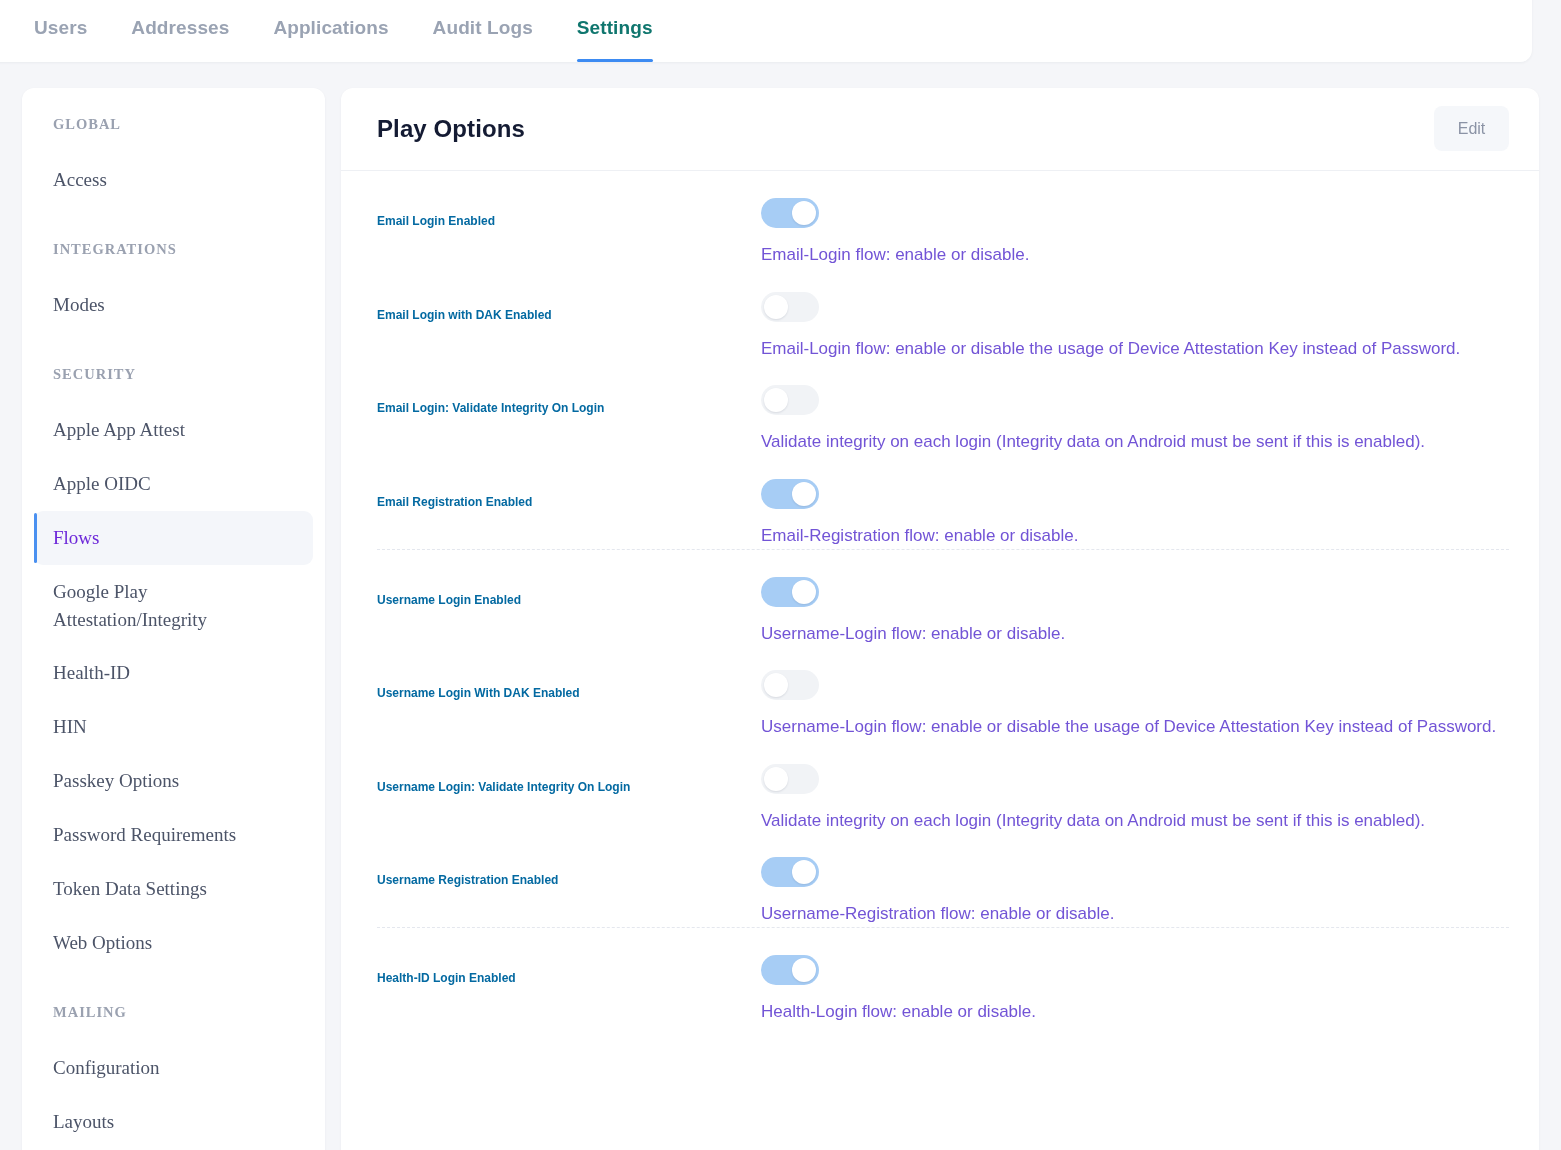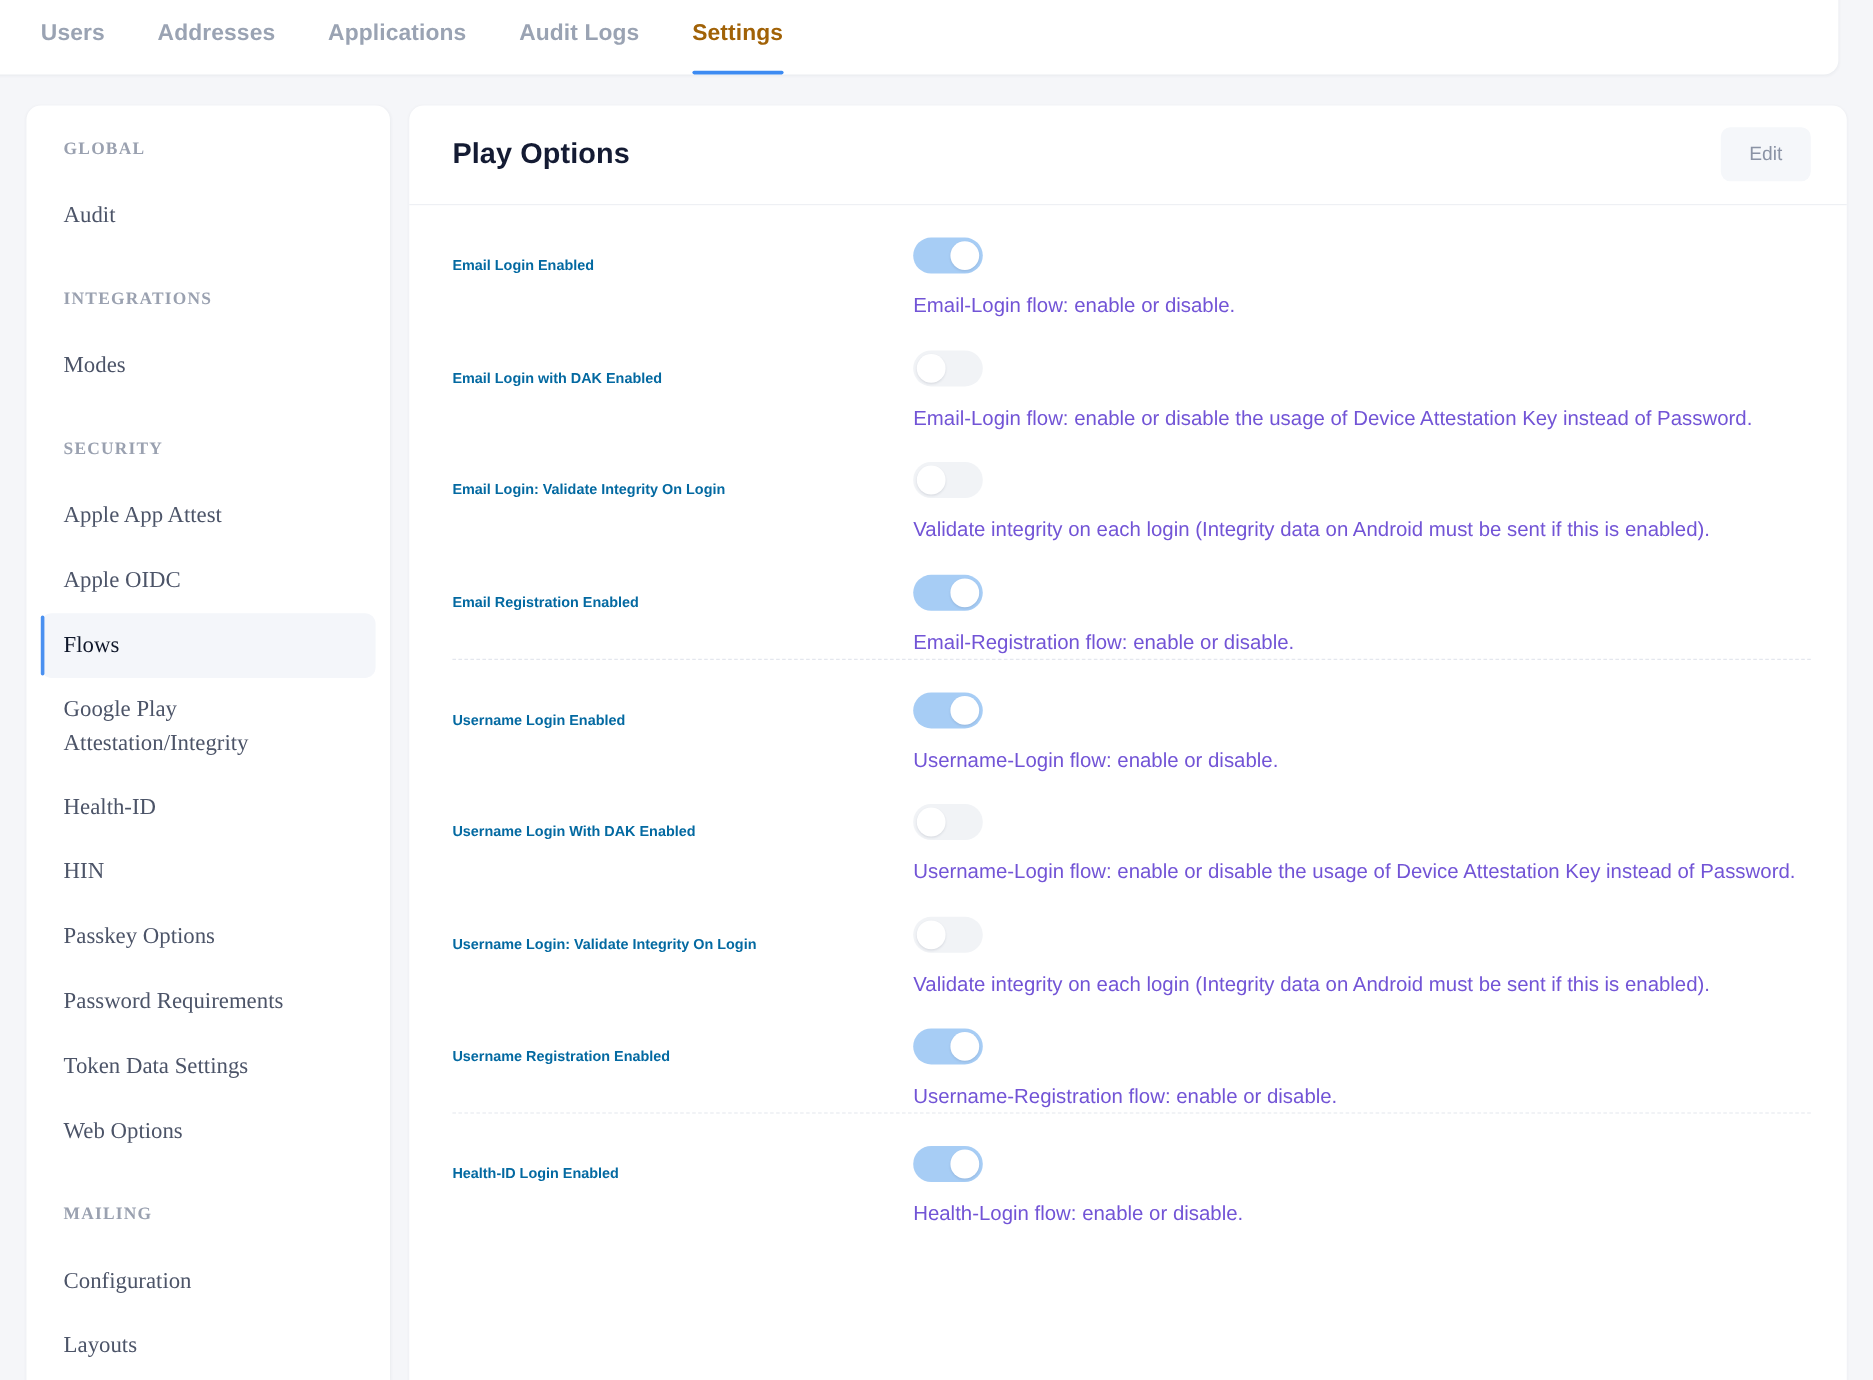--- a/index.html
+++ b/index.html
@@ -47,21 +47,21 @@
     font-weight: 700;
     color: #9aa3b3;
     letter-spacing: .1px;
     cursor: pointer;
     background: none;
     border: none;
     font-family: inherit;
     white-space: nowrap;
   }
   .tab:first-child { padding-left: 0; }
-  .tab.active { color: #a16207; }
+  .tab.active { color: #0f766e; }
   .tab.active::after {
     content: "";
     position: absolute;
     left: 22px;
     right: 22px;
     bottom: 0;
     height: 3px;
     border-radius: 2px;
     background: #3d8bf2;
   }
@@ -109,21 +109,21 @@
     border-radius: 9px;
     cursor: pointer;
     font-family: inherit;
     text-align: left;
     width: calc(100% - 24px);
     background: none;
     border: none;
   }
   .side-item.active {
     background: #f4f6fa;
-    color: #0f172a;
+    color: #6d28d9;
   }
   .side-item.active::before {
     content: "";
     position: absolute;
     left: 0;
     top: 2px;
     bottom: 2px;
     width: 3px;
     border-radius: 2px;
     background: #4a90f0;
@@ -237,21 +237,21 @@
       <button class="tab">Applications</button>
       <button class="tab">Audit Logs</button>
       <button class="tab active">Settings</button>
     </div>
 </div>
 
 <div class="content">
 
   <nav class="sidebar">
       <div class="side-group">GLOBAL</div>
-      <button class="side-item">Audit</button>
+      <button class="side-item">Access</button>
       <div class="side-group spaced">INTEGRATIONS</div>
       <button class="side-item">Modes</button>
       <div class="side-group spaced">SECURITY</div>
       <button class="side-item">Apple App Attest</button>
       <button class="side-item">Apple OIDC</button>
       <button class="side-item active">Flows</button>
       <button class="side-item">Google Play Attestation/Integrity</button>
       <button class="side-item">Health-ID</button>
       <button class="side-item">HIN</button>
       <button class="side-item">Passkey Options</button>

